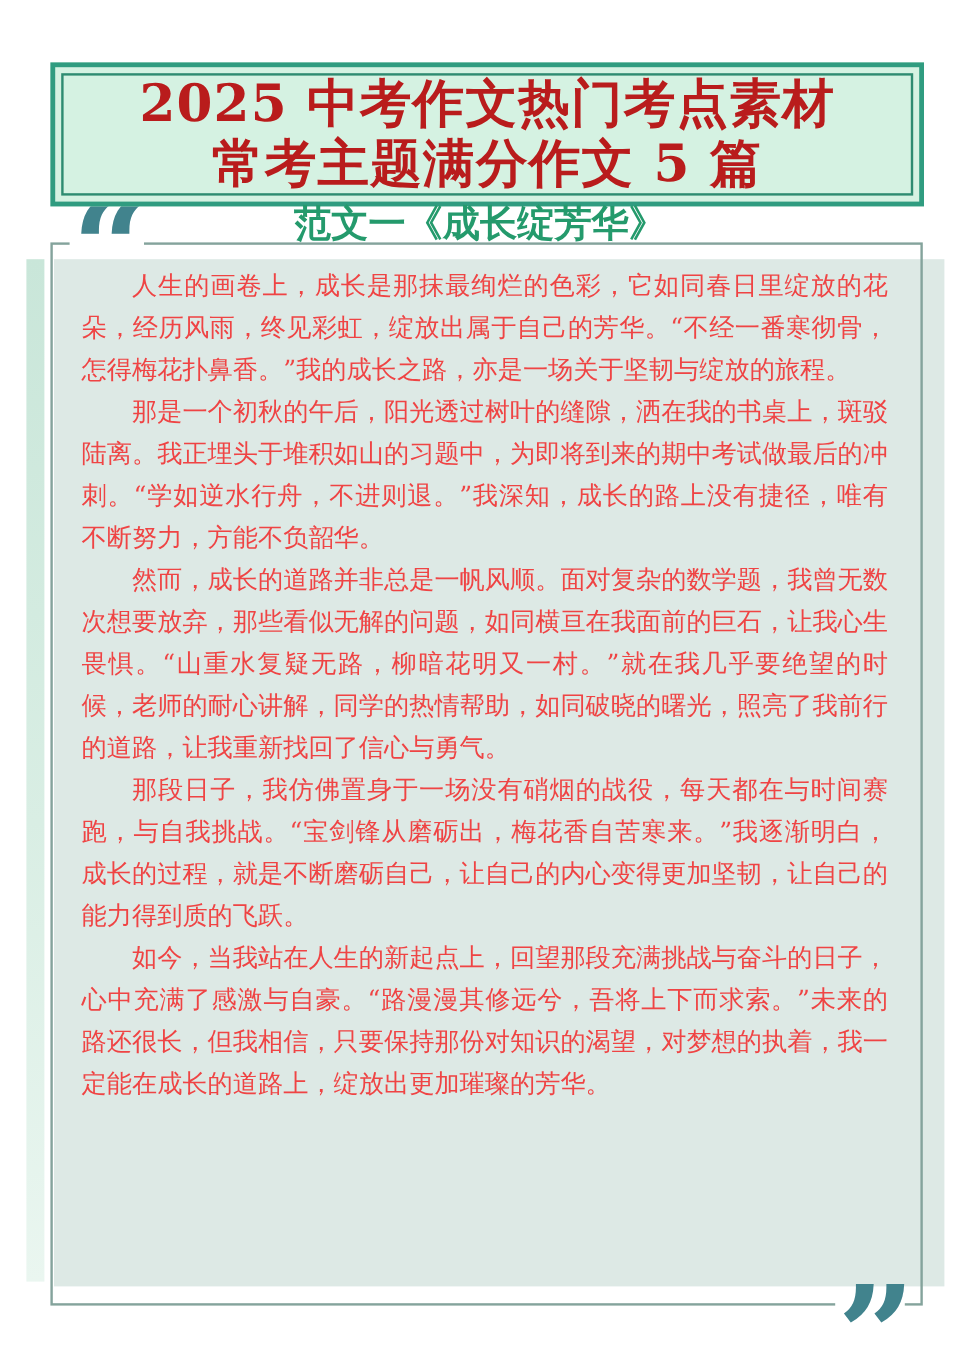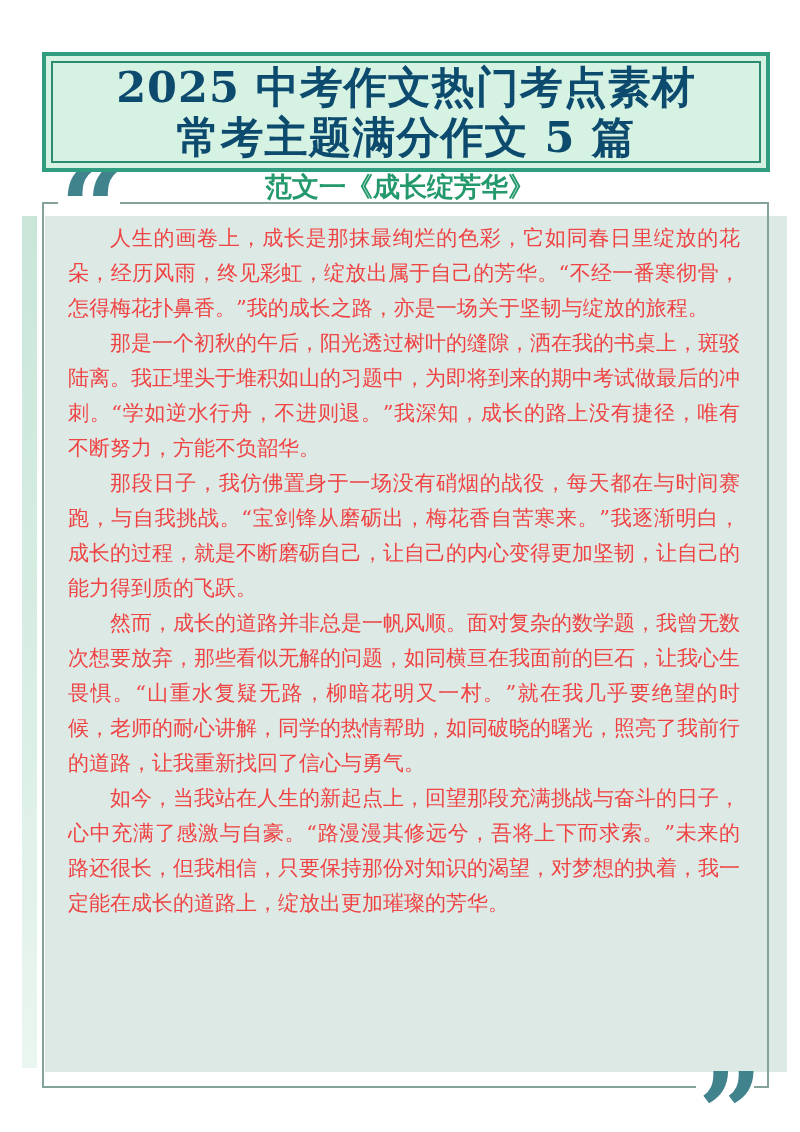--- a/index.html
+++ b/index.html
@@ -79,33 +79,33 @@
     display: flex;
     flex-direction: column;
     align-items: center;
     justify-content: center;
   }
   .title-line {
     font-family: "DejaVu Serif", "Liberation Serif", serif;
     font-weight: bold;
     font-size: 43px;
     line-height: 50px;
-    color: #0c4a6e;
+    color: #b91c1c;
     letter-spacing: 1px;
     white-space: nowrap;
   }
 
   .subtitle {
     position: absolute;
     left: 0; top: 173px;
     width: 100%;
     text-align: center;
     font-family: "DejaVu Serif", "Liberation Serif", serif;
     font-weight: bold;
-    font-size: 27px;
+    font-size: 31px;
     line-height: 28px;
     color: #249a6c;
   }
 
   
   .essay {
     position: absolute;
     left: 68px; top: 221px;
     width: 672px;
     font-family: "DejaVu Serif", "Liberation Serif", serif;
@@ -138,18 +138,18 @@
       <div class="title-line">2025 中考作文热门考点素材</div>
       <div class="title-line">常考主题满分作文 5 篇</div>
     </div>
   </div>
 
   <div class="subtitle">范文一《成长绽芳华》</div>
 
   <div class="essay">
     <p>人生的画卷上，成长是那抹最绚烂的色彩，它如同春日里绽放的花朵，经历风雨，终见彩虹，绽放出属于自己的芳华。“不经一番寒彻骨，怎得梅花扑鼻香。”我的成长之路，亦是一场关于坚韧与绽放的旅程。</p>
     <p>那是一个初秋的午后，阳光透过树叶的缝隙，洒在我的书桌上，斑驳陆离。我正埋头于堆积如山的习题中，为即将到来的期中考试做最后的冲刺。“学如逆水行舟，不进则退。”我深知，成长的路上没有捷径，唯有不断努力，方能不负韶华。</p>
+    <p>然而，成长的道路并非总是一帆风顺。面对复杂的数学题，我曾无数次想要放弃，那些看似无解的问题，如同横亘在我面前的巨石，让我心生畏惧。“山重水复疑无路，柳暗花明又一村。”就在我几乎要绝望的时候，老师的耐心讲解，同学的热情帮助，如同破晓的曙光，照亮了我前行的道路，让我重新找回了信心与勇气。</p>
     <p>那段日子，我仿佛置身于一场没有硝烟的战役，每天都在与时间赛跑，与自我挑战。“宝剑锋从磨砺出，梅花香自苦寒来。”我逐渐明白，成长的过程，就是不断磨砺自己，让自己的内心变得更加坚韧，让自己的能力得到质的飞跃。</p>
-    <p>然而，成长的道路并非总是一帆风顺。面对复杂的数学题，我曾无数次想要放弃，那些看似无解的问题，如同横亘在我面前的巨石，让我心生畏惧。“山重水复疑无路，柳暗花明又一村。”就在我几乎要绝望的时候，老师的耐心讲解，同学的热情帮助，如同破晓的曙光，照亮了我前行的道路，让我重新找回了信心与勇气。</p>
     <p>如今，当我站在人生的新起点上，回望那段充满挑战与奋斗的日子，心中充满了感激与自豪。“路漫漫其修远兮，吾将上下而求索。”未来的路还很长，但我相信，只要保持那份对知识的渴望，对梦想的执着，我一定能在成长的道路上，绽放出更加璀璨的芳华。</p>
   </div>
 
 </div>
 
 </body></html>

